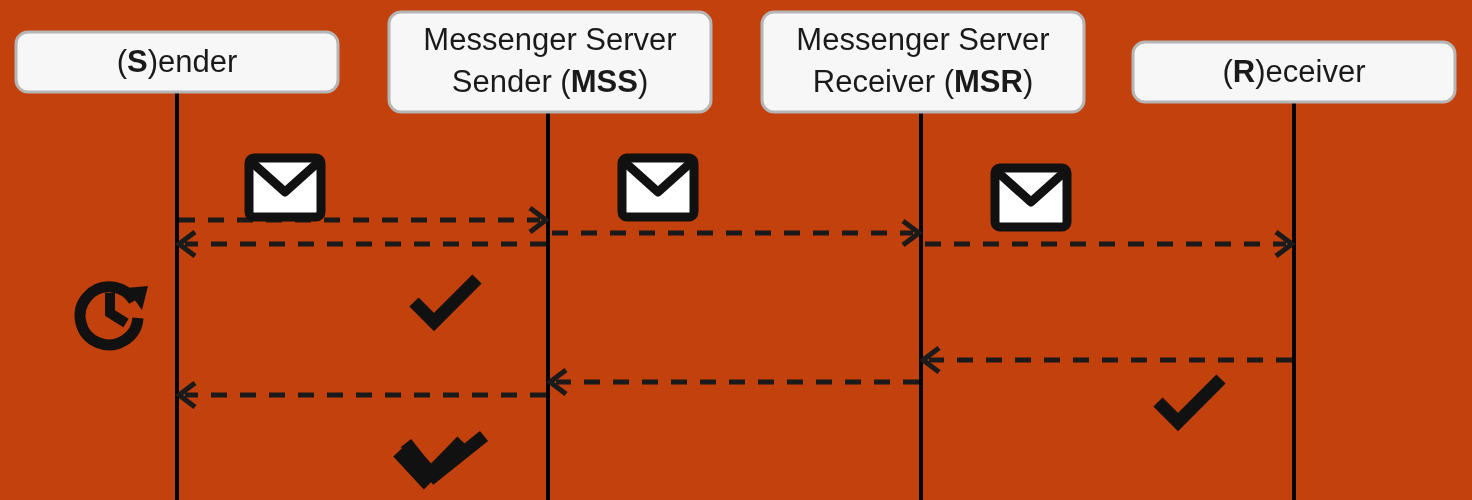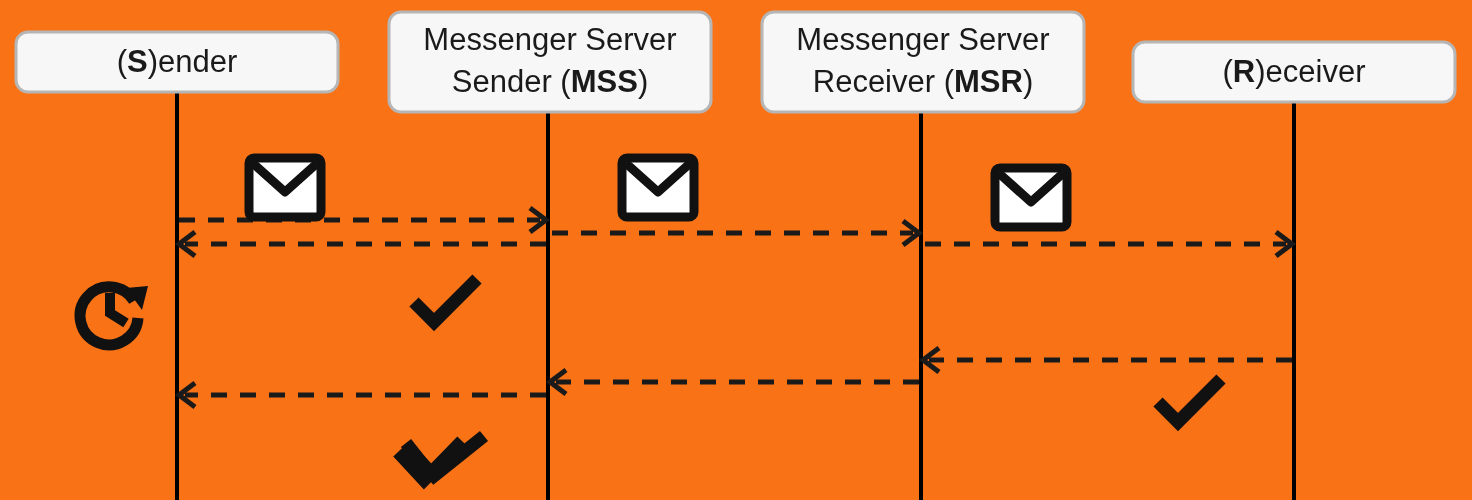--- a/index.html
+++ b/index.html
@@ -7,21 +7,21 @@
     padding: 0;
     background: #ffffff;
   }
   body {
     font-family: "Liberation Sans", sans-serif;
   }
   #diagram-root {
     position: relative;
     width: 1472px;
     height: 500px;
-    background: #f97316;
+    background: #c2410c;
     overflow: hidden;
   }
   #sequence-svg {
     position: absolute;
     top: 0;
     left: 0;
     width: 1472px;
     height: 500px;
   }
   .participant-box-rect {

